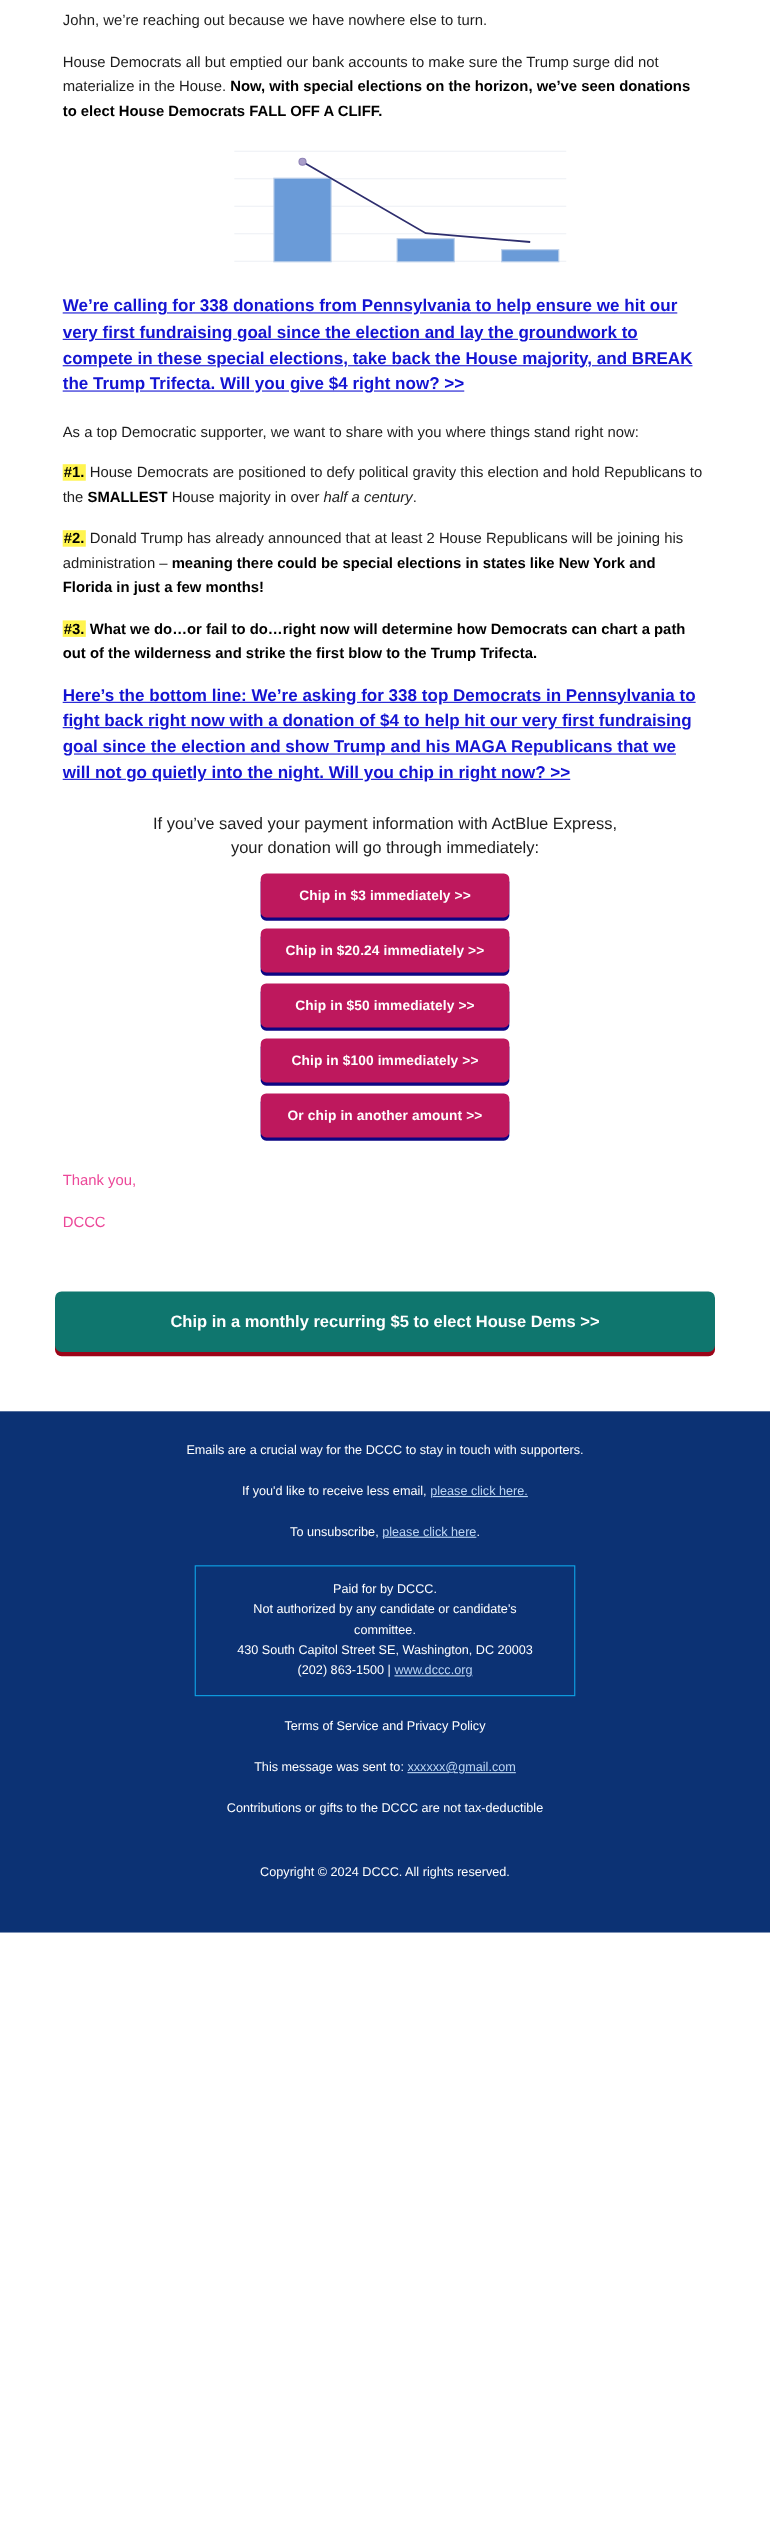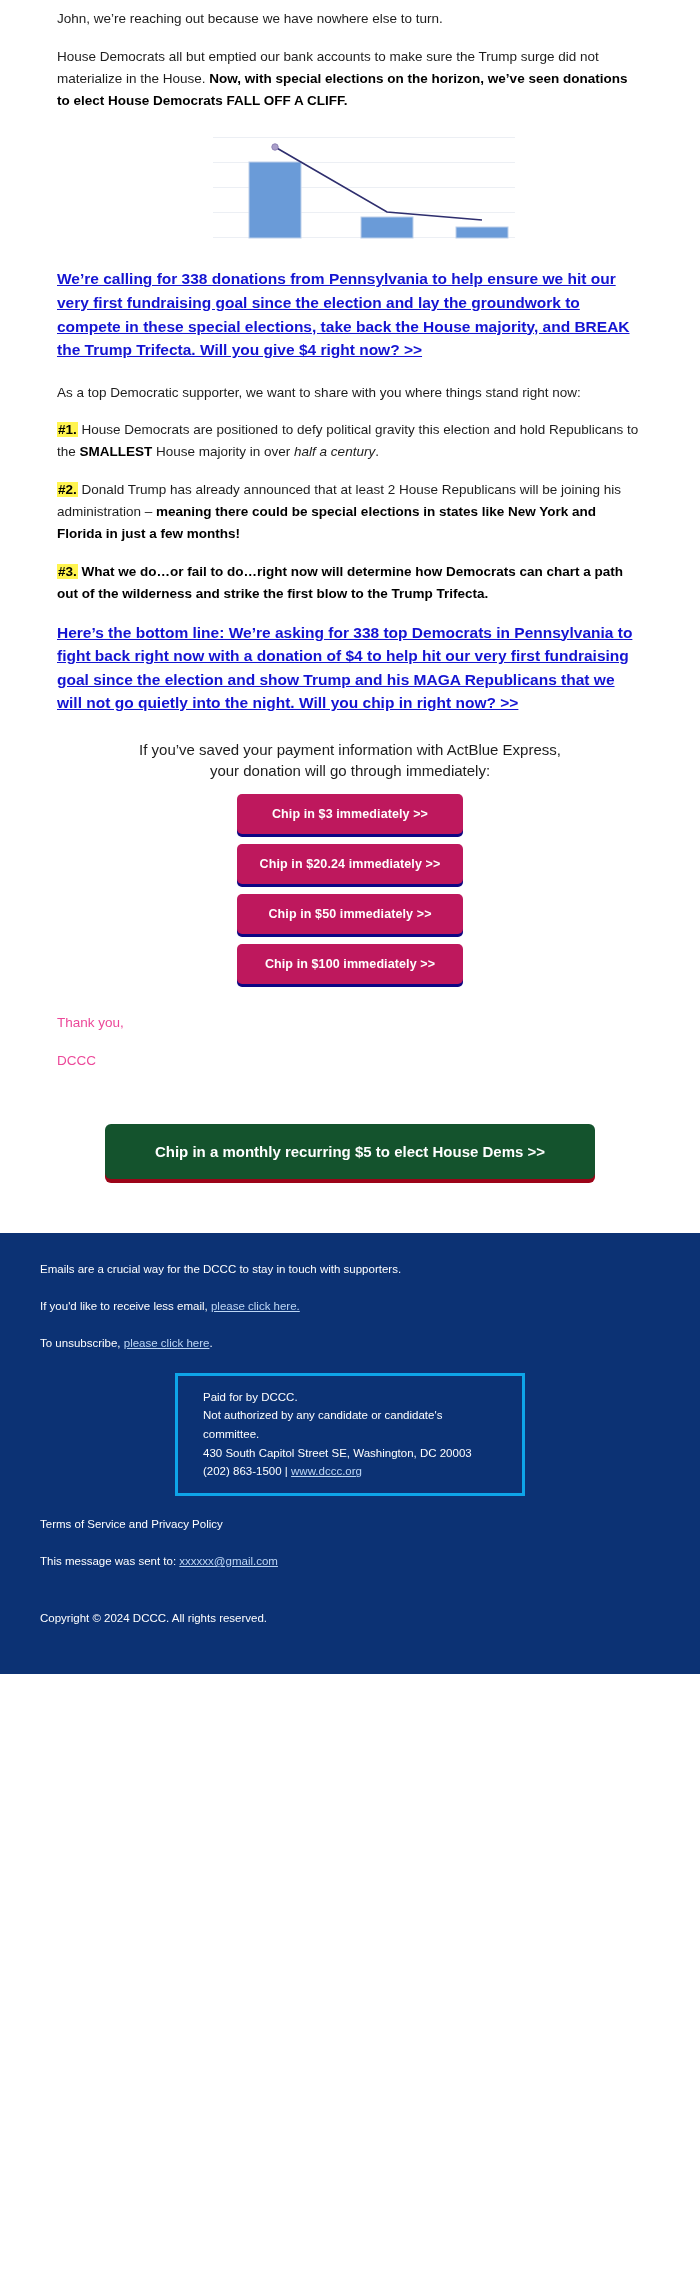--- a/index.html
+++ b/index.html
@@ -105,52 +105,52 @@
     color: #ec4899;
   }
 
   
   .red-block {
     text-align: center;
     padding: 36px 0 54px 0;
   }
   .btn-red {
     display: inline-block;
-    width: 490px;
-    background: #14532d;
+    width: 600px;
+    background: #0f766e;
     color: #ffffff;
     font-size: 15px;
     font-weight: 700;
     text-align: center;
     padding: 19px 10px;
     border-radius: 6px;
     text-decoration: none;
     box-shadow: 0 4px 0 #9c0418;
     box-sizing: border-box;
   }
 
   
   .footer {
     background: #0c3274;
     color: #ffffff;
-    text-align: left;
+    text-align: center;
     padding: 28px 40px 46px 40px;
   }
   .footer p {
     font-size: 11.5px;
     line-height: 1.5;
     margin: 0 0 20px 0;
     color: #ffffff;
   }
   .footer a {
     color: #bcd6f5;
     text-decoration: underline;
   }
   .paidfor {
-    border: 3px solid #0ea5e9;
+    border: 1px solid #0ea5e9;
     padding: 12px 25px;
     max-width: 294px;
     margin: 4px auto 20px auto;
   }
   .paidfor p {
     margin: 0;
     font-size: 11.5px;
     line-height: 1.62;
   }
   .footer .last { margin-bottom: 0; margin-top: 40px; }
@@ -204,20 +204,21 @@
 
     <div class="donate-block">
       <div class="actblue-note">
         <span>If you’ve saved your payment information with ActBlue Express,</span><br>
         <span>your donation will go through immediately:</span>
       </div>
       <a href="#" class="btn-blue">Chip in $3 immediately &gt;&gt;</a>
       <a href="#" class="btn-blue">Chip in $20.24 immediately &gt;&gt;</a>
       <a href="#" class="btn-blue">Chip in $50 immediately &gt;&gt;</a>
       <a href="#" class="btn-blue">Chip in $100 immediately &gt;&gt;</a>
+      <a href="#" class="btn-blue">Or chip in another amount &gt;&gt;</a>
     </div>
 
     <div class="spacer-sm"></div>
 
     <p class="signoff">Thank you,</p>
     <p class="signoff">DCCC</p>
 
   </div>
 
   <div class="red-block">
@@ -238,18 +239,19 @@
         <span>Not authorized by any candidate or candidate's committee.</span><br>
         <span>430 South Capitol Street SE, Washington, DC 20003</span><br>
         <span>(202) 863-1500 | </span><a href="#">www.dccc.org</a>
       </p>
     </div>
 
     <p>Terms of Service and Privacy Policy</p>
 
     <p><span>This message was sent to: </span><a href="#">xxxxxx@gmail.com</a></p>
 
+    <p>Contributions or gifts to the DCCC are not tax-deductible</p>
 
     <p class="last">Copyright © 2024 DCCC. All rights reserved.</p>
 
   </div>
 
 </div>
 
 </body></html>

